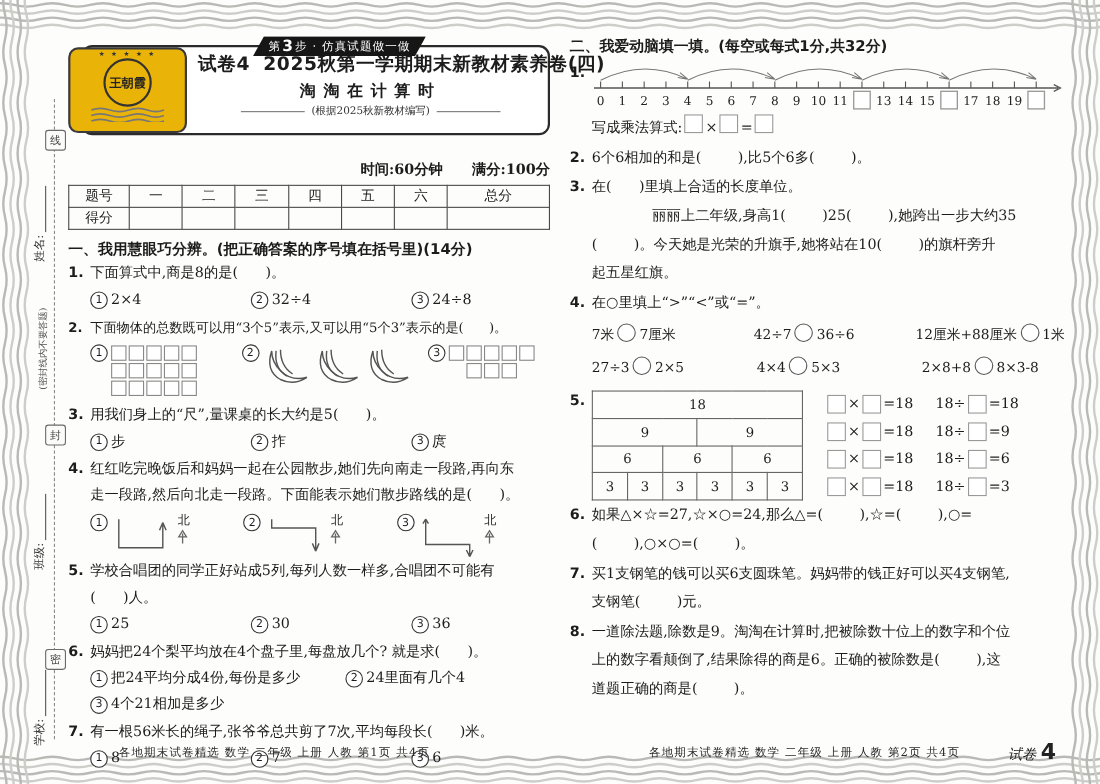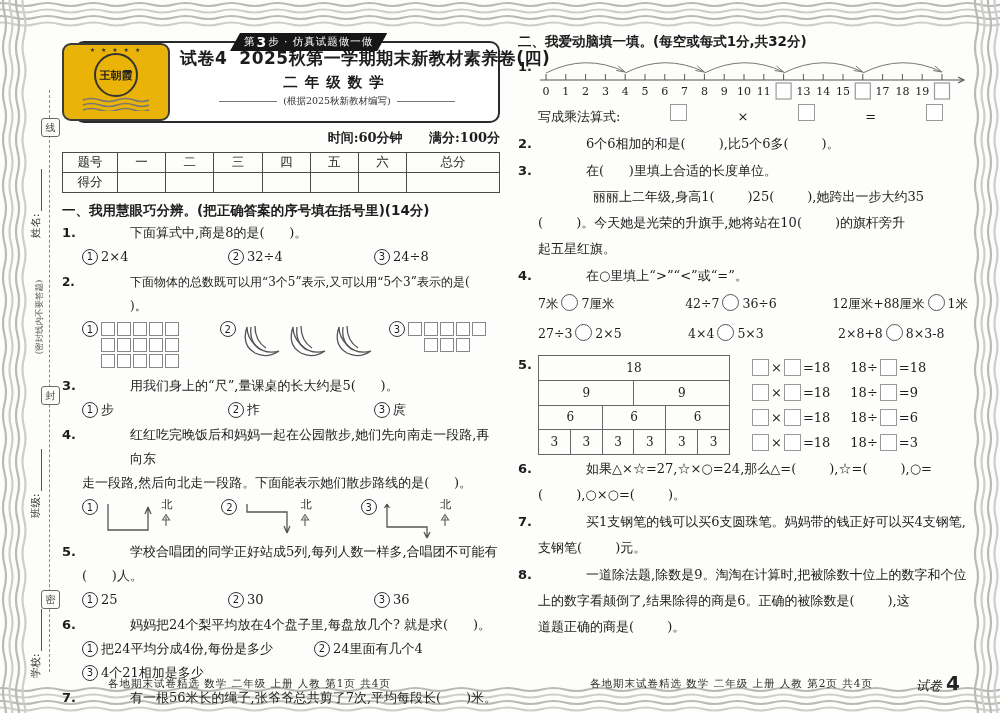--- a/index.html
+++ b/index.html
@@ -42,34 +42,34 @@
                justify-content:center;font-weight:bold;font-size:11px;color:#222;
                font-family:"DejaVu Serif","Liberation Serif",serif;}
   .hd-titles{position:absolute;left:118px;right:6px;top:14px;text-align:center;}
   .hd-t1{font-size:17px;font-weight:bold;white-space:nowrap;letter-spacing:0.5px;}
   .hd-t1 .no{margin-right:12px;}
   .hd-t2{font-size:14.5px;font-weight:bold;letter-spacing:7px;margin-top:3px;}
   .hd-note{display:flex;align-items:center;justify-content:center;margin-top:3px;}
   .hd-note .dash{width:58px;border-top:1px solid #777;}
   .hd-note .txt{font-size:9.5px;color:#333;margin:0 6px;font-family:"DejaVu Serif",serif;}
 
-  .time-row{text-align:right;font-size:13px;margin-top:4px;font-weight:bold;
+  .time-row{text-align:right;font-size:13px;margin-top:20px;font-weight:bold;
             font-family:"DejaVu Serif","Liberation Serif",serif;}
   .time-row span{margin-left:22px;}
 
   table.score{border-collapse:collapse;width:100%;margin-top:5px;}
   table.score td,table.score th{border:1px solid #4a4a48;height:19px;font-size:12.5px;
        font-weight:normal;text-align:center;padding:0;}
   table.score .lbl{width:54px;}
 
   
   .sec-h{font-size:13.5px;font-weight:bold;margin-top:9px;white-space:pre-wrap;}
   .q{margin-top:1px;}
   .qline{display:flex;font-size:13px;line-height:24px;
-         font-family:"DejaVu Serif","Liberation Serif",serif;white-space:pre-wrap;gap:48px;}
+         font-family:"DejaVu Serif","Liberation Serif",serif;white-space:pre-wrap;}
   .col-right .qline{line-height:26px;}
   .qno{font-weight:bold;width:20px;flex:none;font-family:"DejaVu Sans",sans-serif;}
   .qtxt{flex:1;}
   .cont{padding-left:20px;}
   .cont2{padding-left:75px;}
   .opt3{display:flex;padding-left:20px;font-size:13px;line-height:24px;
         font-family:"DejaVu Serif",serif;}
   .opt3 .o{width:146px;display:flex;align-items:center;}
   .opt3 .o:last-child{width:auto;}
   .cn{display:inline-flex;flex:none;align-items:center;justify-content:center;width:14px;height:14px;
@@ -181,21 +181,21 @@
         <svg width="70" height="14">
           <path d="M2 3 q8 -3 17 0 q9 3 17 0 q9 -3 17 0 q8 3 15 0" fill="none" stroke="#777" stroke-width="1.6"></path>
           <path d="M2 8 q8 -3 17 0 q9 3 17 0 q9 -3 17 0 q8 3 15 0" fill="none" stroke="#777" stroke-width="1.6"></path>
           <path d="M2 13 q8 -3 17 0 q9 3 17 0 q9 -3 17 0 q8 3 15 0" fill="none" stroke="#777" stroke-width="1.6"></path>
         </svg>
       </div>
       <div class="hd-titles">
         <div class="hd-t1">
           <span class="no">试卷4</span><span>2025秋第一学期期末新教材素养卷(四)</span>
         </div>
-        <div class="hd-t2">二年级数学</div>
+        <div class="hd-t2">淘淘在计算时</div>
         <div class="hd-note">
           <span class="dash"></span>
           <span class="txt">(根据2025秋新教材编写)</span>
           <span class="dash"></span>
         </div>
       </div>
     </div>
 
     <div class="time-row">
       <span>时间:60分钟</span>

